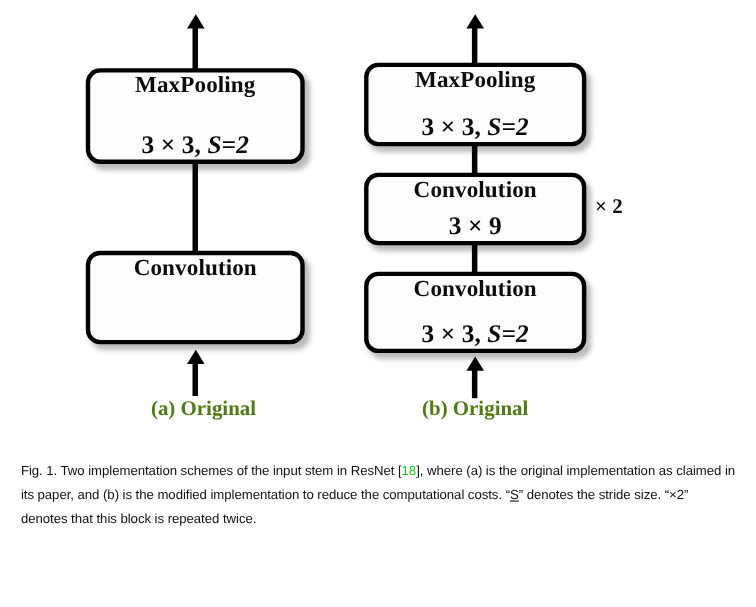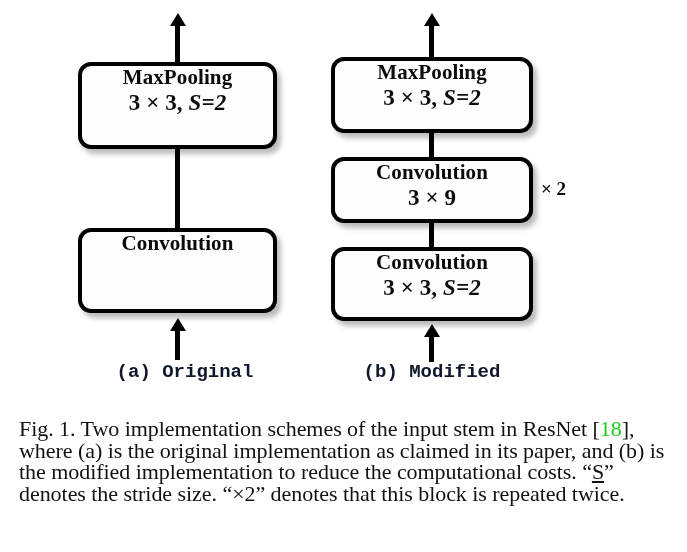--- a/index.html
+++ b/index.html
@@ -16,21 +16,21 @@
   .block{
     position:absolute;
     box-sizing:border-box;
     background:#fdfdfd;
     border:4px solid #000000;
     border-radius:13px;
     box-shadow:4px 5px 5px rgba(60,60,60,0.35);
     display:flex;
     flex-direction:column;
     align-items:center;
-    justify-content:flex-start;
+    justify-content:space-between;
     font-family:"Liberation Serif", serif;
     font-weight:bold;
     color:#0b0b0b;
     line-height:1.12;
     text-align:center;
   }
   .block .l1{font-size:21px;letter-spacing:0.1px;}
   .block .l2{font-size:23px;letter-spacing:0.1px;font-family:Liberation Serif, serif;}
   .block .l2 .s-italic{font-style:italic;}
 
@@ -71,32 +71,32 @@
   #repeat-label{
     position:absolute;left:541px;top:178px;
     font-family:"Liberation Serif", serif;
     font-weight:bold;font-size:19px;color:#0b0b0b;
     white-space:nowrap;
   }
 
   
   .subcap{
     position:absolute;
-    font-family:Liberation Mono, monospace;
-    font-weight:bold;font-size:19px;color:#0f172a;
+    font-family:Liberation Serif, serif;
+    font-weight:bold;font-size:19px;color:#4d7c0f;
     white-space:nowrap;
   }
   #subcap-a{left:115px;top:361px;width:140px;text-align:center;}
   #subcap-b{left:362px;top:361px;width:140px;text-align:center;}
 
   
   #figure-caption{
     position:absolute;left:19px;top:418px;width:652px;
-    font-family:Liberation Serif, serif;
-    font-size:22px;
+    font-family:Liberation Sans, sans-serif;
+    font-size:12px;
     color:#111111;
     line-height:21.5px;
     letter-spacing:-0.05px;
   }
   #figure-caption .cite{color:#16d016;font-weight:normal;}
   #figure-caption .u{text-decoration:underline;}
 </style>
 </head>
 <body>
 
@@ -149,16 +149,16 @@
   <div class="block" id="box-right-conv3s2">
     <div class="l1">Convolution</div>
     <div class="l2"><span>3 × 3, </span><span class="s-italic">S</span><span class="s-italic">=2</span></div>
   </div>
 
   <div class="arrow" id="arrow-right-in">
     <div class="head"></div>
     <div class="shaft"></div>
   </div>
 
-  <div class="subcap" id="subcap-b">(b) Modified</div>
+  <div class="subcap" id="subcap-b">(b) Original</div>
 </div>
 
 <div id="figure-caption"><span>Fig. 1. Two implementation schemes of the input stem in ResNet [</span><span class="cite">18</span><span>], where (a) is the original implementation as claimed in its paper, and (b) is the modified implementation to reduce the computational costs. “</span><span class="u">S</span><span>” denotes the stride size. “×2” denotes that this block is repeated twice.</span></div>
 
 </body></html>

